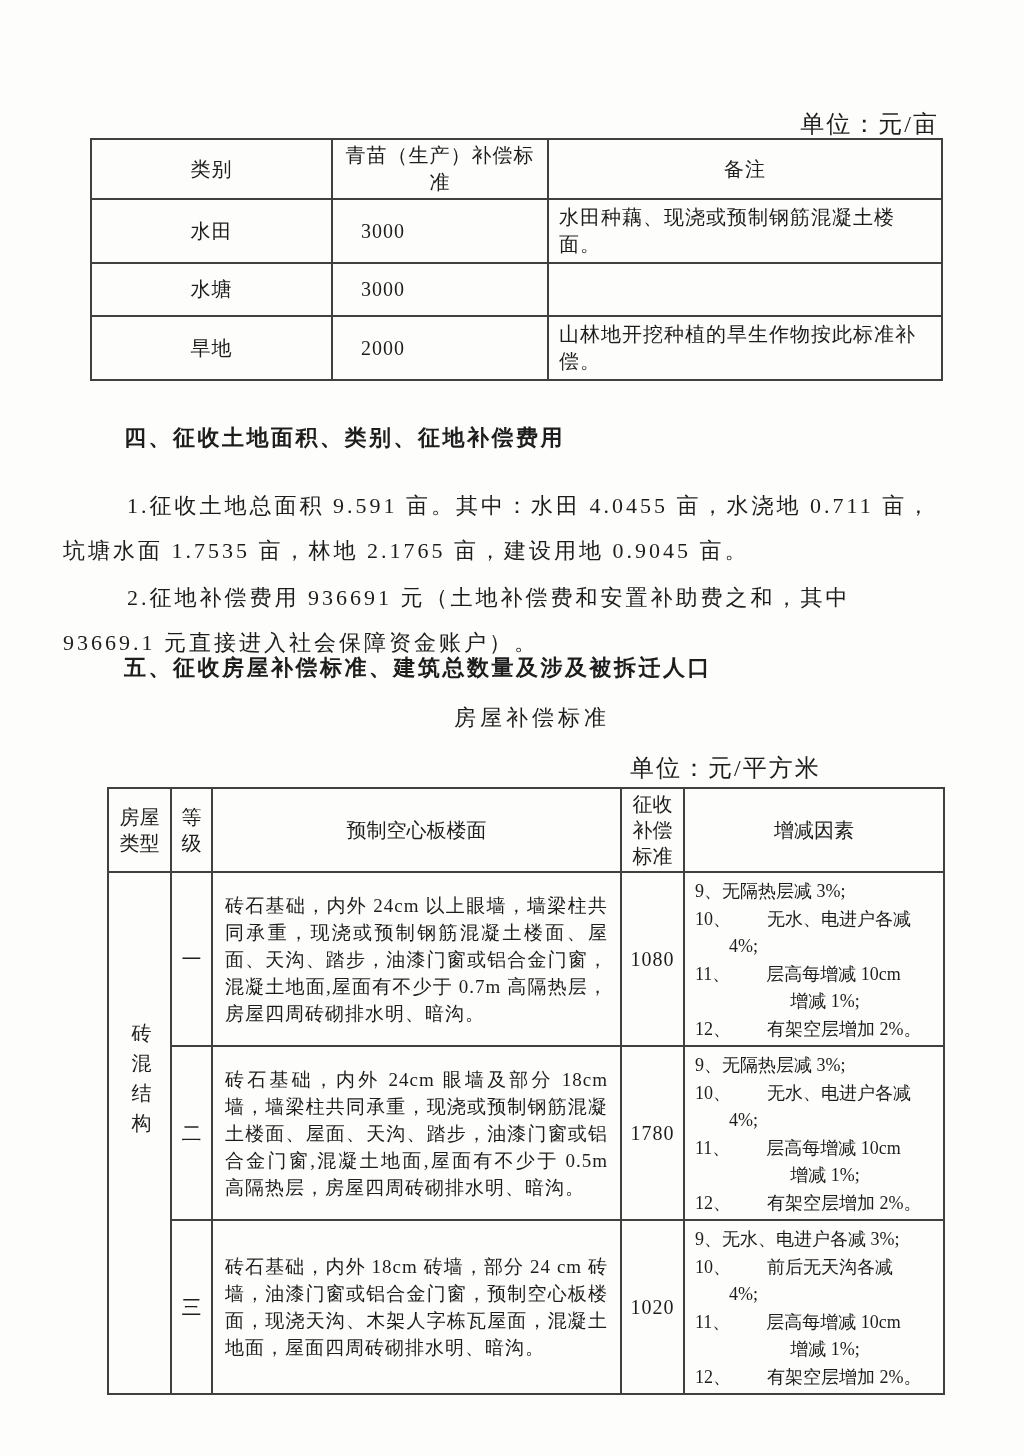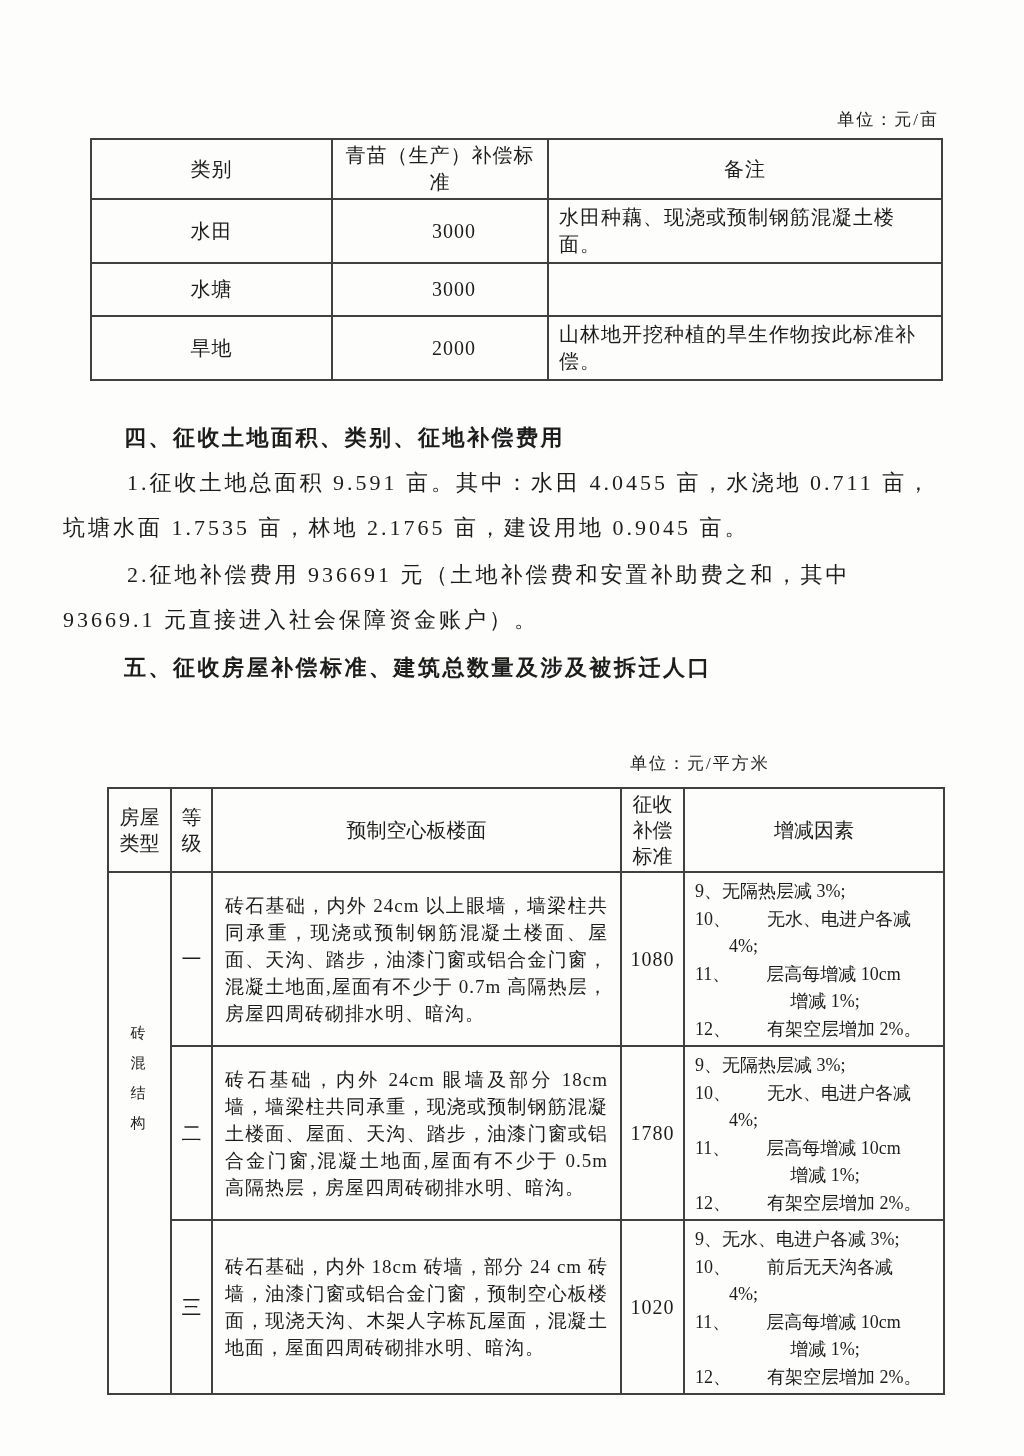--- a/index.html
+++ b/index.html
@@ -4,59 +4,59 @@
 <style>
   * { margin:0; padding:0; box-sizing:border-box; }
   html,body { background:#e8e8e8; }
   .page {
     position:relative; width:1024px; height:1456px;
     margin:0 auto; background:#fdfdfc; color:#1d1d1d;
     font-family:"Liberation Serif","DejaVu Serif",serif;
     overflow:hidden;
   }
   .abs { position:absolute; }
-  .unit { font-size:17px; letter-spacing:2px; white-space:nowrap; }
+  .unit { font-size:24px; letter-spacing:2px; white-space:nowrap; }
   #unit1 { top:108px; right:85px; }
   #unit2 { top:752px; left:630px; }
 
   table { border-collapse:collapse; table-layout:fixed; position:absolute; }
   td,th { border:2px solid #404040; font-weight:normal; vertical-align:middle; }
 
   
   #t1 { left:90px; top:138px; width:851px; }
   #t1 th { font-size:20px; text-align:center; line-height:27px; padding:2px 8px; letter-spacing:1px;}
   #t1 td { font-size:20px; letter-spacing:1px; }
   #t1 .c-cat { text-align:center; }
-  #t1 .c-std { text-align:center;padding-left:28px; }
+  #t1 .c-std { text-align:left;padding-left:28px; }
   #t1 .c-note { text-align:left; padding:4px 10px; line-height:27px; }
 
   
   .h-bold { font-size:22px; font-weight:bold; letter-spacing:2.5px; white-space:nowrap; }
   #h4 { left:124px; top:423px; }
   #h5 { left:124px; top:653px; }
-  .para { font-size:22px; letter-spacing:3px; white-space:nowrap; }
+  .para { font-size:22px; letter-spacing:3px; white-space:nowrap;margin-top:23px; }
   #p1l1 { left:127px; top:468px; }
   #p1l2 { left:63px;  top:513px; }
   #p2l1 { left:127px; top:560px; }
   #p2l2 { left:63px;  top:605px; }
   #subtitle { left:0; top:703px; width:1024px; padding-left:40px;
               text-align:center; font-size:22px; letter-spacing:4px; }
 
   
   #t2 { left:107px; top:787px; width:836px; }
   #t2 th { font-size:20px; text-align:center; line-height:26px; padding:2px 2px; }
   #t2 .c-grade { text-align:center; font-size:20px; }
   #t2 .c-struct { font-size:19px; line-height:27px; padding:4px 12px;
                   text-align:justify; letter-spacing:1px; }
   #t2 .c-stdv { text-align:center; font-size:20px; letter-spacing:1px; }
   #t2 .c-fact { vertical-align:top; padding:5px 8px 2px 10px; font-size:18px;
                 line-height:27.5px; text-align:left;border-radius:15px; }
   #t2 .c-type { text-align:center; }
-  .vert { display:inline-block; width:1.2em; font-size:15px; line-height:30px;
-          letter-spacing:0; position:relative; top:-55px; text-align:left; }
+  .vert { display:inline-block; width:1.2em; font-size:20px; line-height:30px;
+          letter-spacing:0; position:relative; top:-55px; text-align:right; }
   .fl { white-space:pre-wrap; }
   .cont-a { padding-left:34px; }
   .cont-b { padding-left:20px;text-align:center; }
 </style>
 </head>
 <body>
 
 <div class="page">
 
   <div id="unit1" class="abs unit">单位：元/亩</div>
@@ -91,20 +91,21 @@
   </tbody>
     </table>
 
   <div id="h4" class="abs h-bold">四、征收土地面积、类别、征地补偿费用</div>
   <div id="p1l1" class="abs para">1.征收土地总面积 9.591 亩。其中：水田 4.0455 亩，水浇地 0.711 亩，</div>
   <div id="p1l2" class="abs para">坑塘水面 1.7535 亩，林地 2.1765 亩，建设用地 0.9045 亩。</div>
   <div id="p2l1" class="abs para">2.征地补偿费用 936691 元（土地补偿费和安置补助费之和，其中</div>
   <div id="p2l2" class="abs para">93669.1 元直接进入社会保障资金账户）。</div>
 
   <div id="h5" class="abs h-bold">五、征收房屋补偿标准、建筑总数量及涉及被拆迁人口</div>
+  <div id="subtitle" class="abs">房屋补偿标准</div>
   <div id="unit2" class="abs unit">单位：元/平方米</div>
 
   <table id="t2">
     <colgroup>
         <col style="width:63px">
         <col style="width:41px">
         <col style="width:409px">
         <col style="width:63px">
         <col style="width:260px">
       </colgroup>

